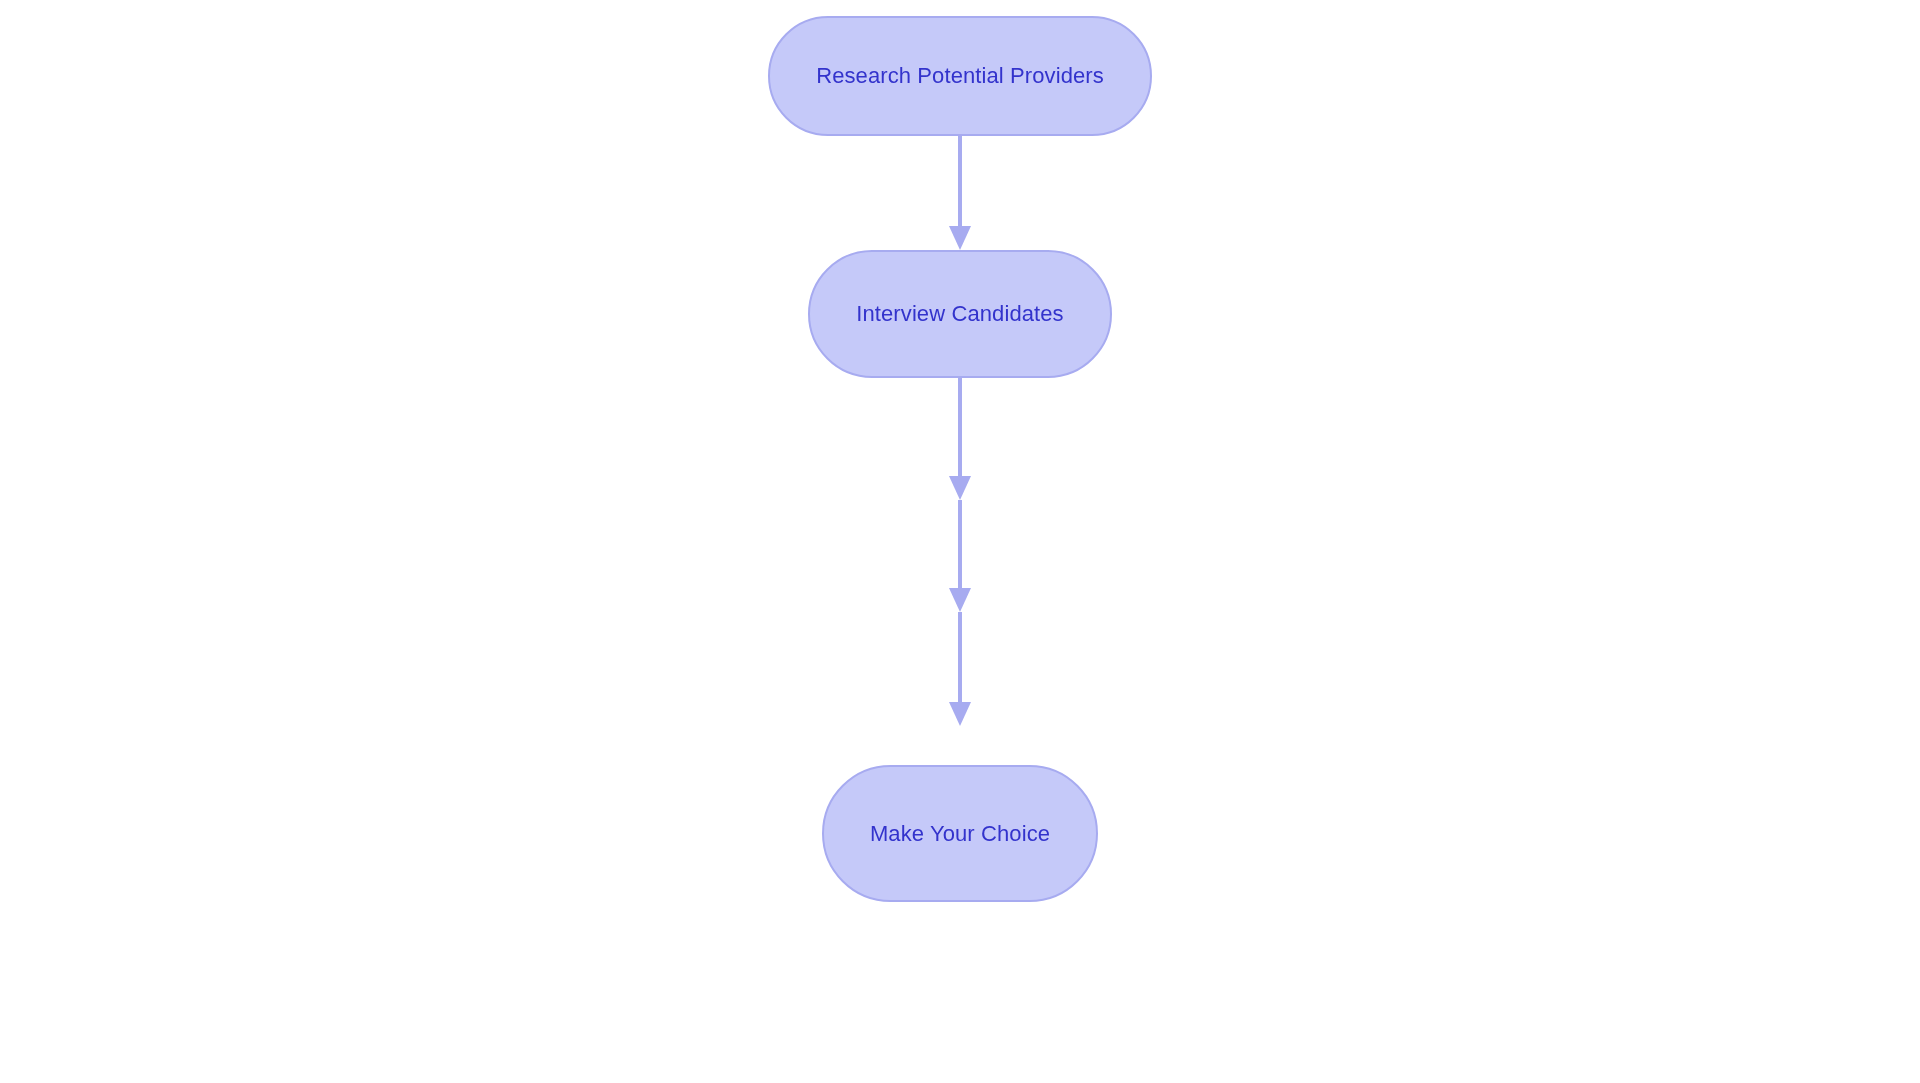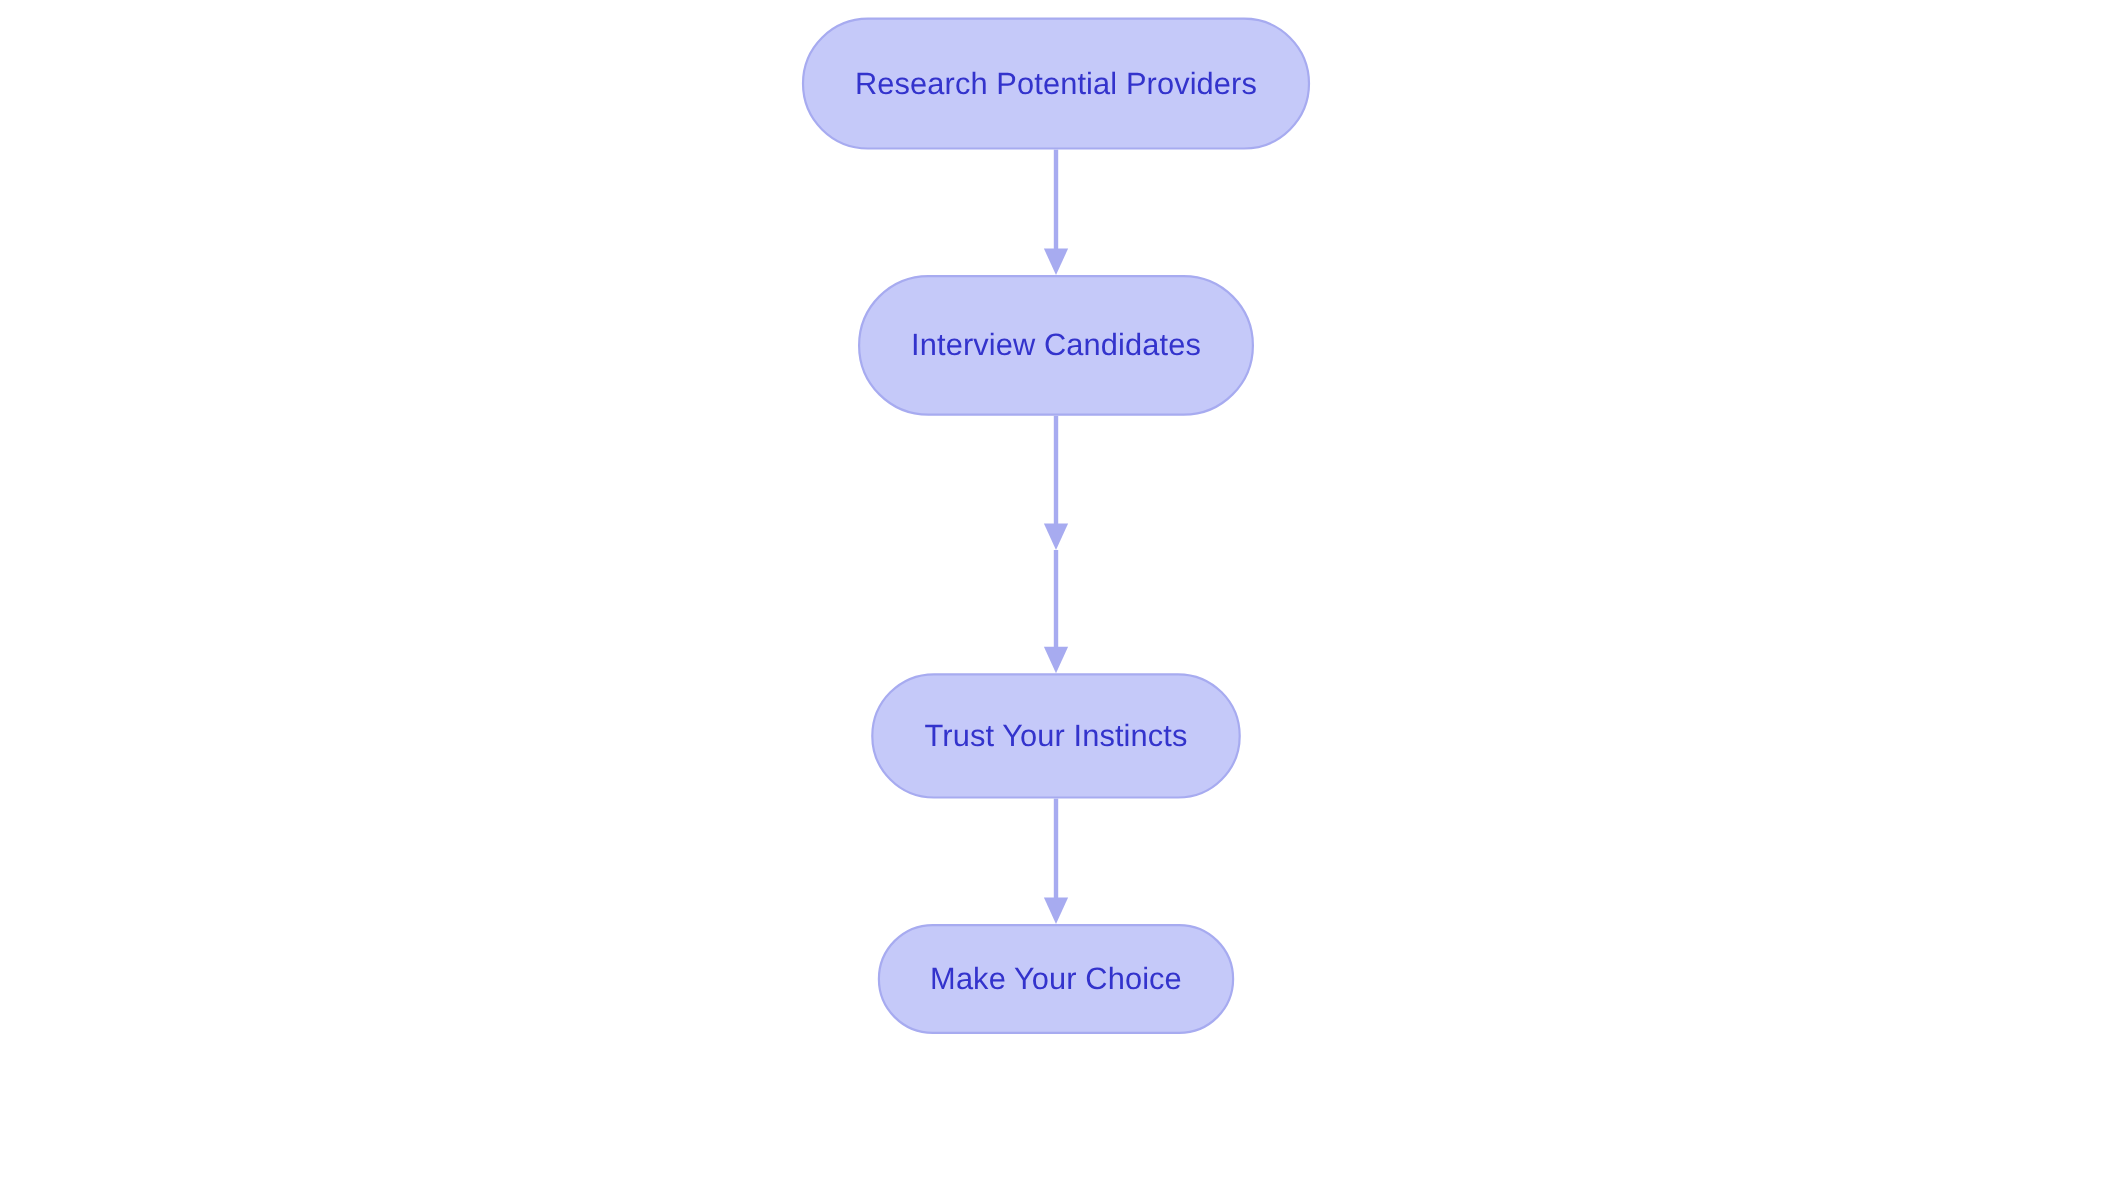--- a/index.html
+++ b/index.html
@@ -50,21 +50,21 @@
     letter-spacing: 0.1px;
     line-height: 1;
     white-space: nowrap;
     padding: 0 46px;
     height: 120px;
     flex: 0 0 auto;
   }
   .node-label {
     display: block;
     color: #3333cc;
-    font-size: 28px;
+    font-size: 22px;
     line-height: 1;
     white-space: nowrap;
   }
 
   
   .connector {
     position: relative;
     flex: 0 0 auto;
     width: 30px;
     display: block;
@@ -110,29 +110,26 @@
     </div>
 
 
     <div class="connector" style="height:112px;">
       <svg viewBox="0 0 30 112" preserveAspectRatio="none" aria-hidden="true">
         <line x1="15" y1="0" x2="15" y2="90" stroke="#a7abf0" stroke-width="4"></line>
         <polygon points="4,88 26,88 15,112" fill="#a7abf0"></polygon>
       </svg>
     </div>
 
-    <div class="node" style="height:114px;">
-      <span class="node-label">Trust Your Instincts</span>
-    </div>
 
     <div class="connector" style="height:114px;">
       <svg viewBox="0 0 30 114" preserveAspectRatio="none" aria-hidden="true">
         <line x1="15" y1="0" x2="15" y2="92" stroke="#a7abf0" stroke-width="4"></line>
         <polygon points="4,90 26,90 15,114" fill="#a7abf0"></polygon>
       </svg>
     </div>
 
-    <div class="node" style="height:100px;">
+    <div class="node" style="height:137px;margin-top:39px;">
       <span class="node-label">Make Your Choice</span>
     </div>
 
   </div>
 </div>
 
 </body></html>

